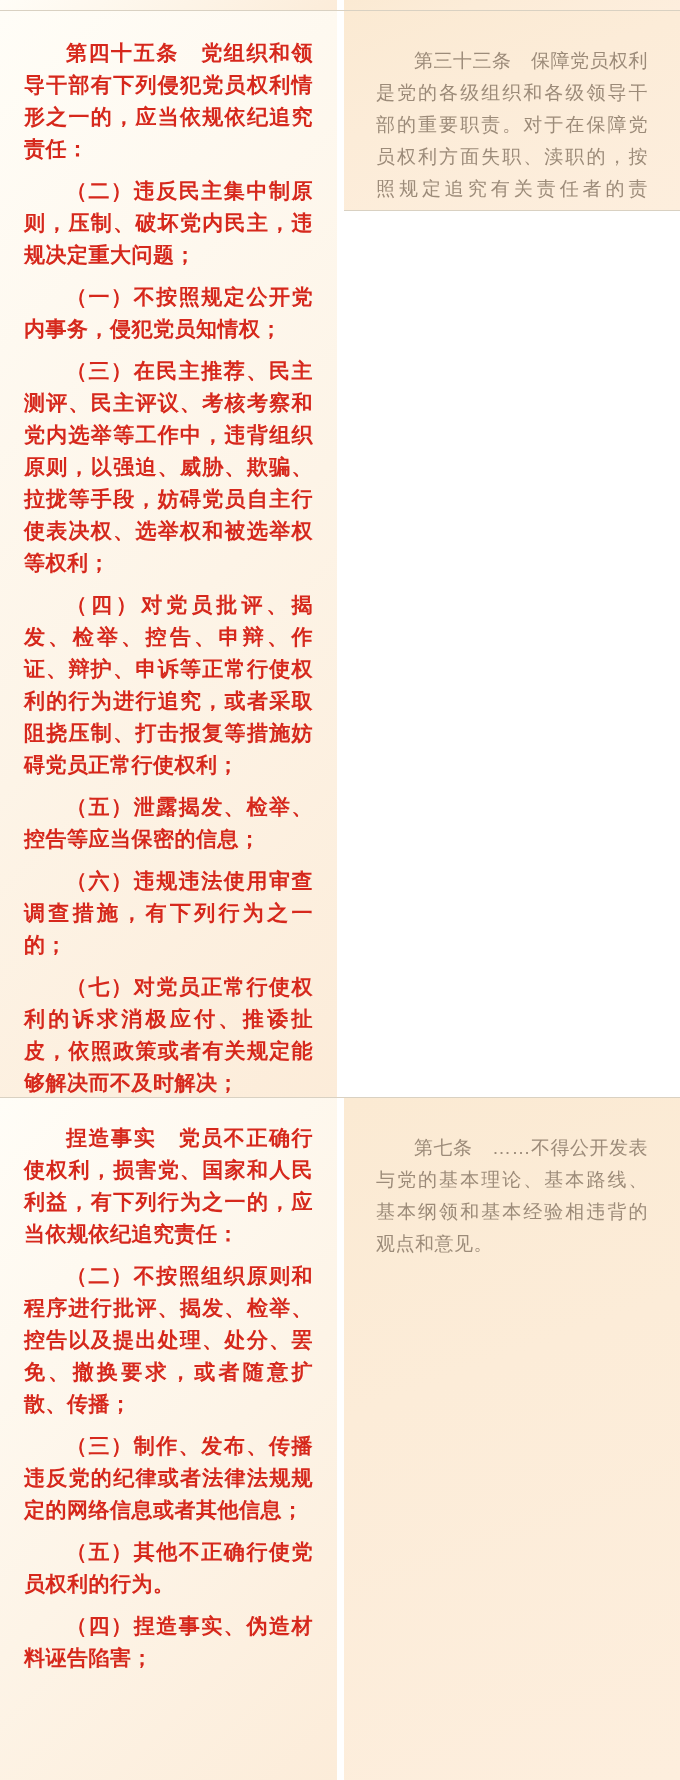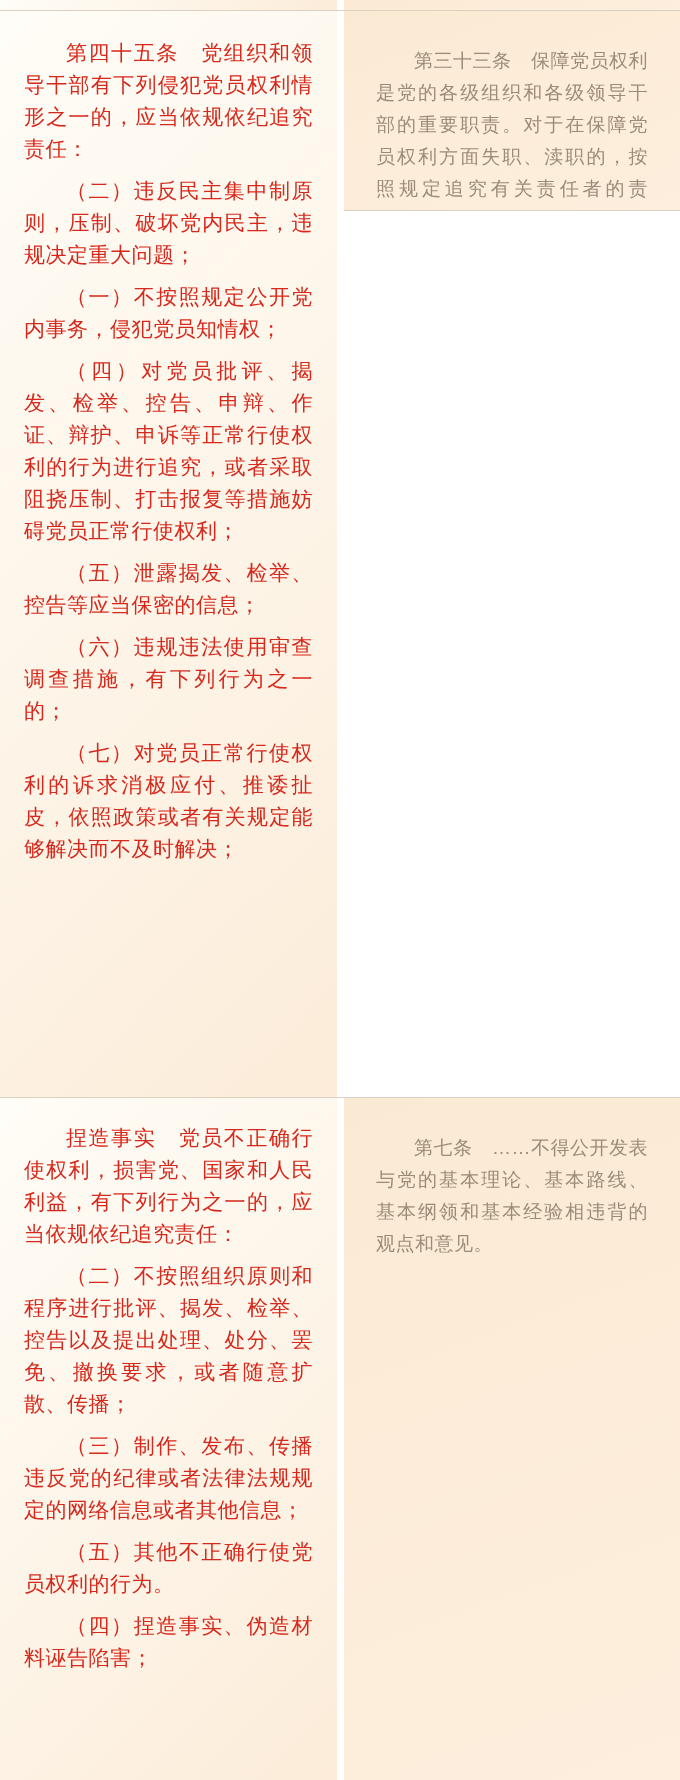--- a/index.html
+++ b/index.html
@@ -47,21 +47,21 @@
     height: 200px;
     box-sizing: border-box;
     border-bottom: 1px solid #d9d1c2;
   }
   .right-stack .sub-cell-2 { flex: 1; }
 
   .left-text p {
     margin: 0 0 10px 0;
     font-size: 21px;
     line-height: 32px;
-    font-weight: normal;
+    font-weight: bold;
     color: #d6281c;
     text-align: justify;
     text-indent: 2em;
     letter-spacing: 0.5px;
   }
   .row-2 .cell-left { padding-top: 24px; }
 
   .right-text p {
     margin: 8px;
     font-size: 19px;
@@ -81,20 +81,21 @@
   <div class="row row-top">
     <div class="cell-left"></div>
     <div class="cell-right"></div>
   </div>
 
   <div class="row row-1">
     <div class="cell-left left-text">
       <p>第四十五条　党组织和领导干部有下列侵犯党员权利情形之一的，应当依规依纪追究责任：</p>
       <p>（二）违反民主集中制原则，压制、破坏党内民主，违规决定重大问题；</p>
       <p>（一）不按照规定公开党内事务，侵犯党员知情权；</p>
+      <p>（三）在民主推荐、民主测评、民主评议、考核考察和党内选举等工作中，违背组织原则，以强迫、威胁、欺骗、拉拢等手段，妨碍党员自主行使表决权、选举权和被选举权等权利；</p>
       <p>（四）对党员批评、揭发、检举、控告、申辩、作证、辩护、申诉等正常行使权利的行为进行追究，或者采取阻挠压制、打击报复等措施妨碍党员正常行使权利；</p>
       <p>（五）泄露揭发、检举、控告等应当保密的信息；</p>
       <p>（六）违规违法使用审查调查措施，有下列行为之一的；</p>
       <p>（七）对党员正常行使权利的诉求消极应付、推诿扯皮，依照政策或者有关规定能够解决而不及时解决；</p>
 
     </div>
     <div class="right-stack">
       <div class="cell-right right-text sub-cell-1">
         <p>第三十三条　保障党员权利是党的各级组织和各级领导干部的重要职责。对于在保障党员权利方面失职、渎职的，按照规定追究有关责任者的责任。</p>
       </div>

